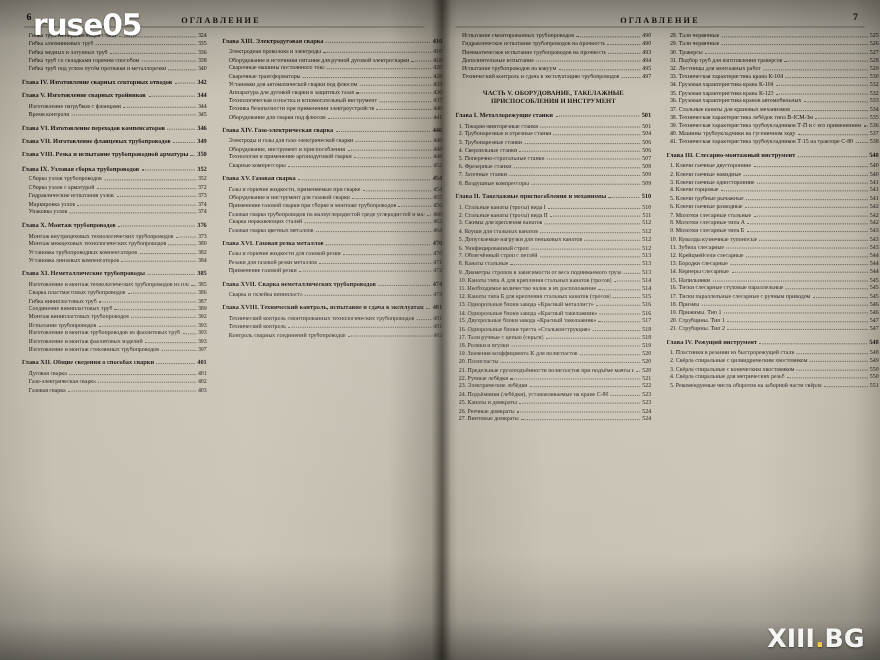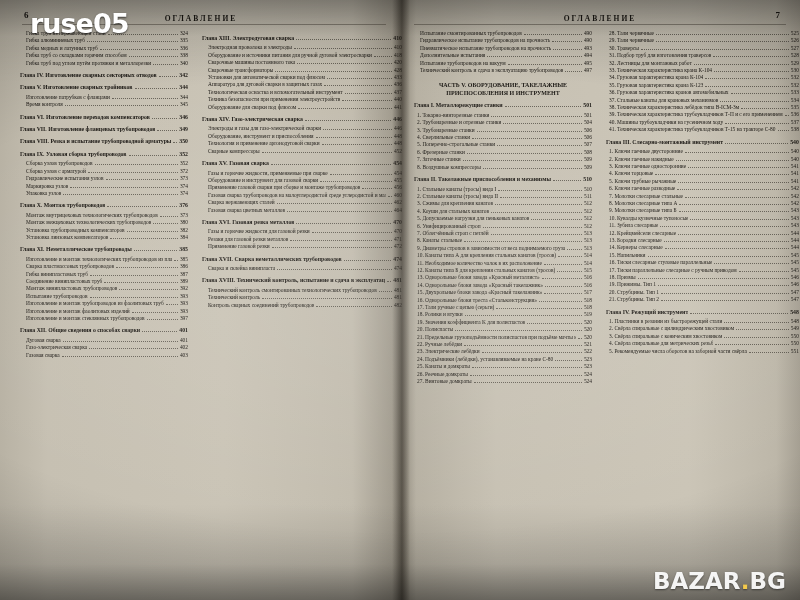--- a/index.html
+++ b/index.html
@@ -895,14 +895,14 @@
             </div>
           </div>
       </div>
     </div>
 
     <div class="gutter"></div>
     <div class="shade"></div>
   </div>
 
   <div class="wm-ruse">ruse05</div>
-  <div class="wm-bazar"><span>BAZAR</span><span class="dot">.</span><span>BG</span></div>
+  <div class="wm-bazar"><span>XIII</span><span class="dot">.</span><span>BG</span></div>
 </div>
 
 </body></html>

